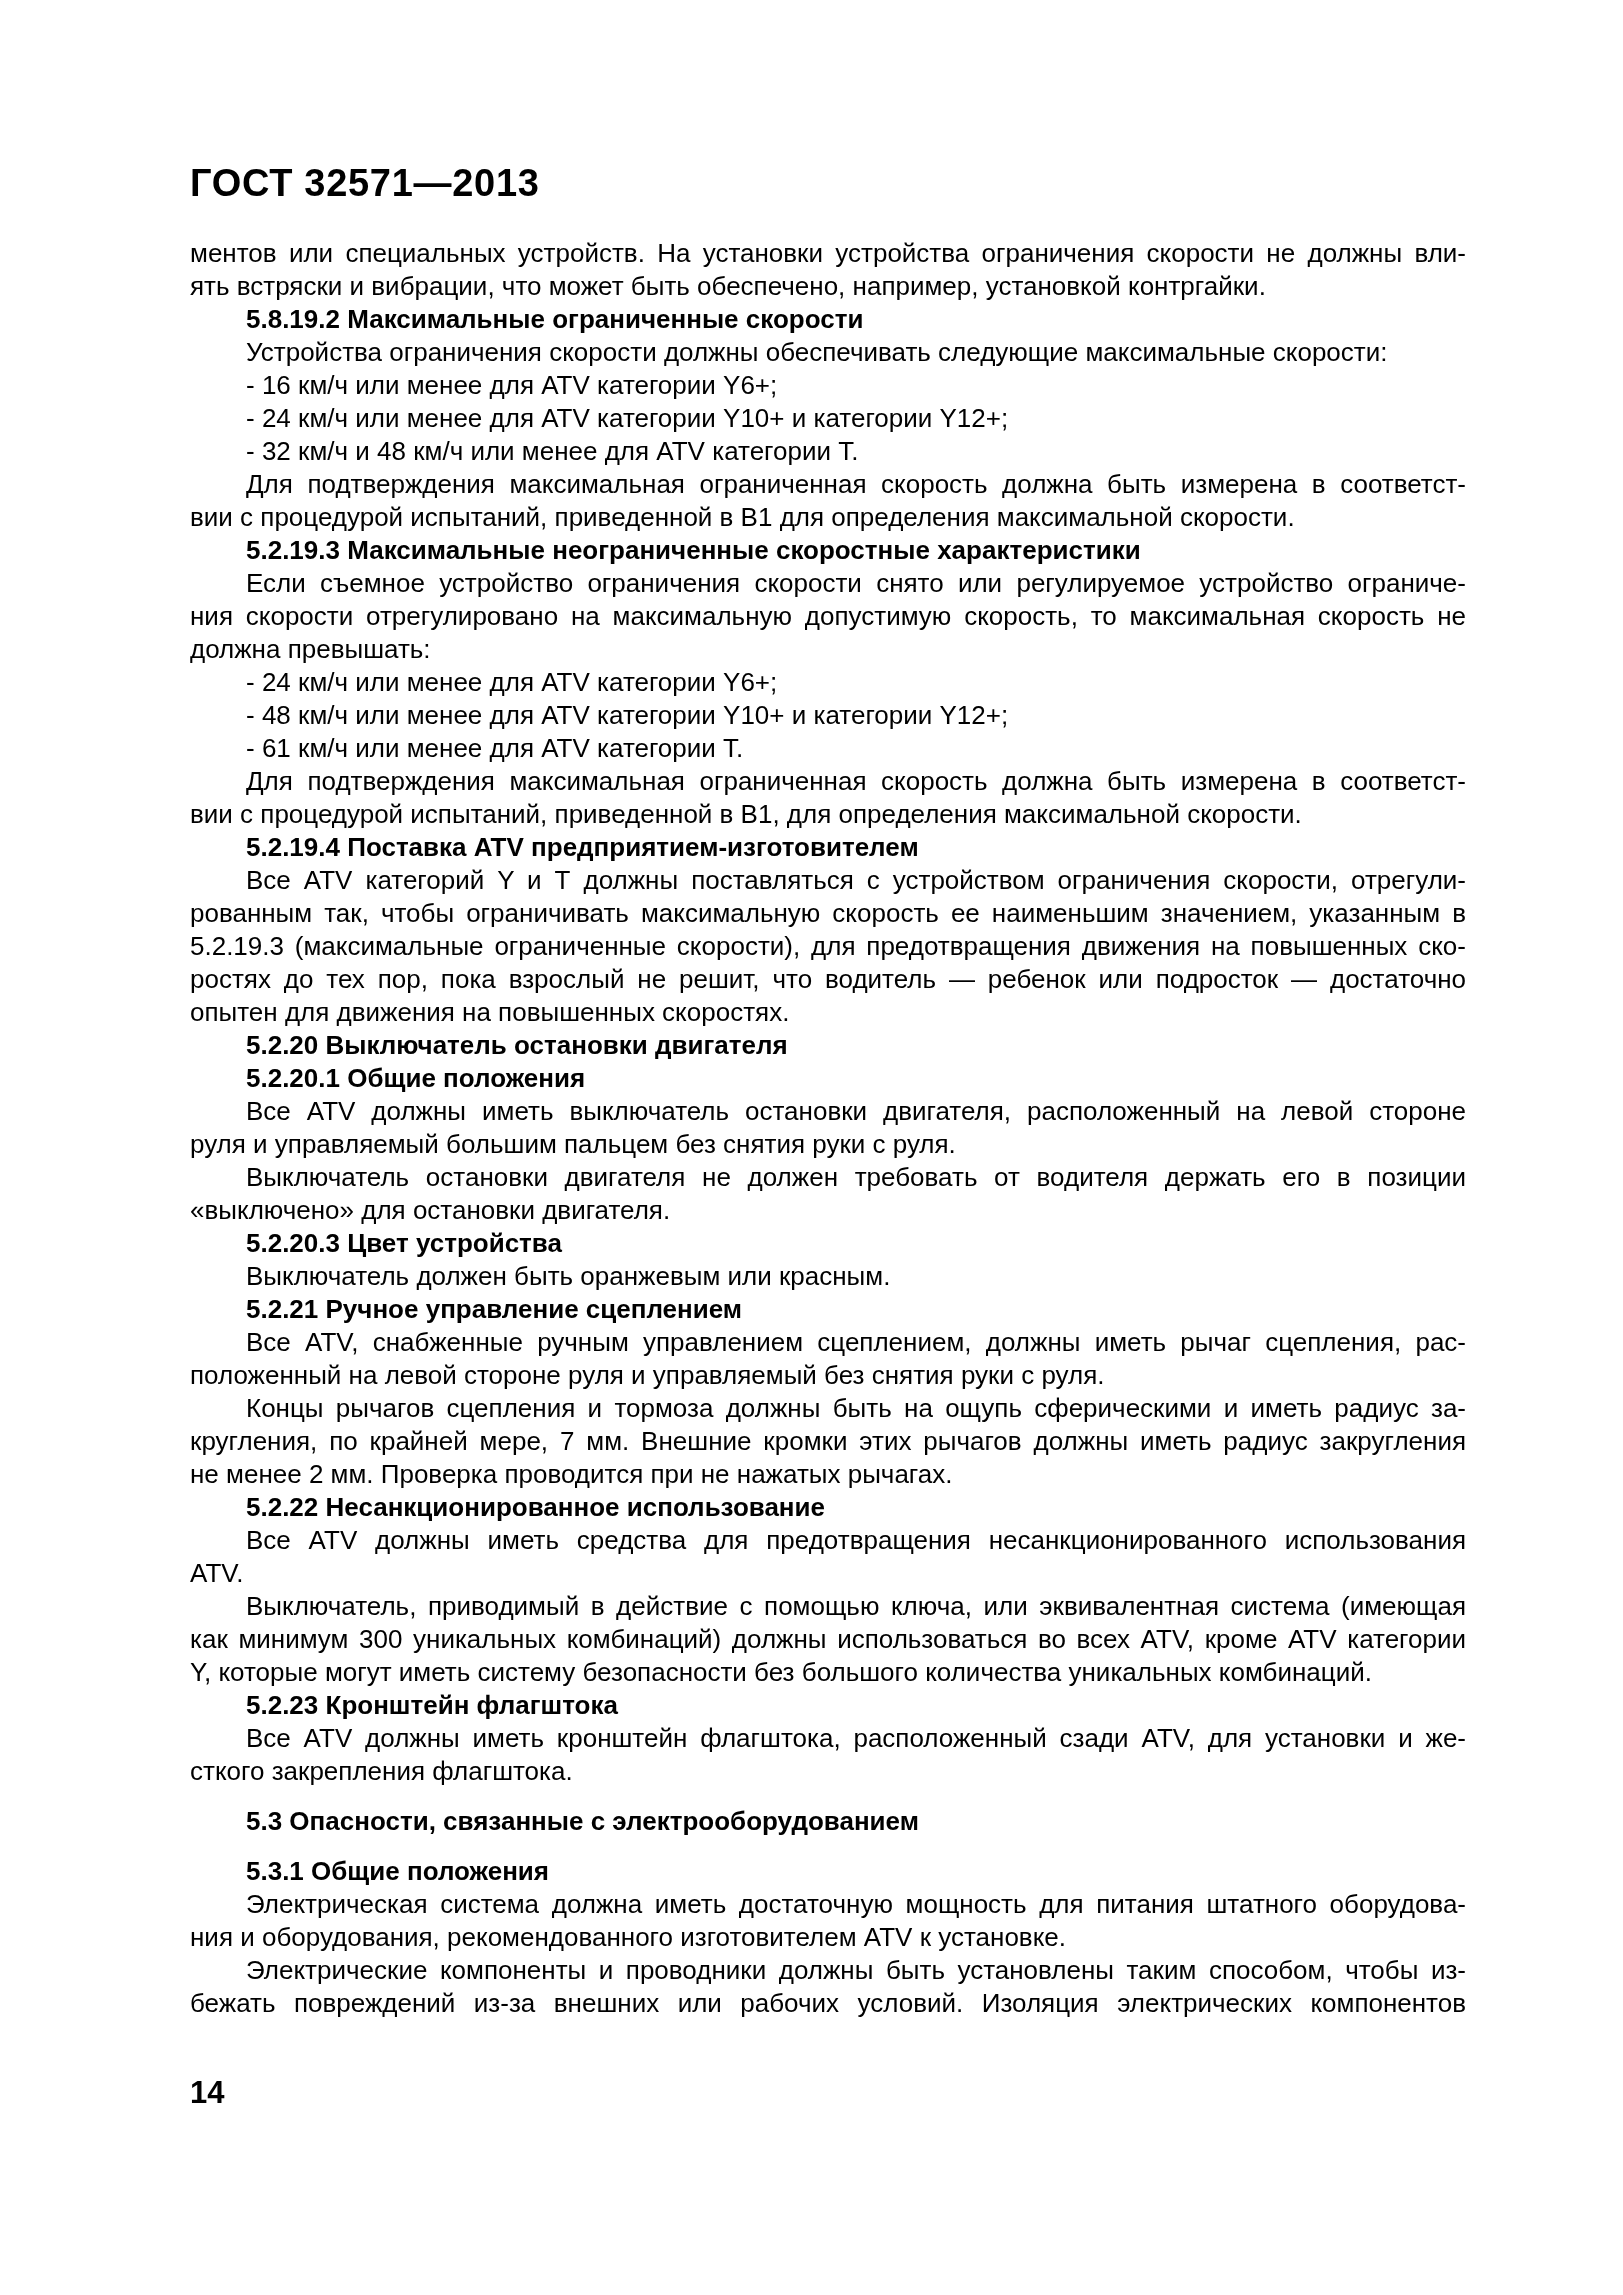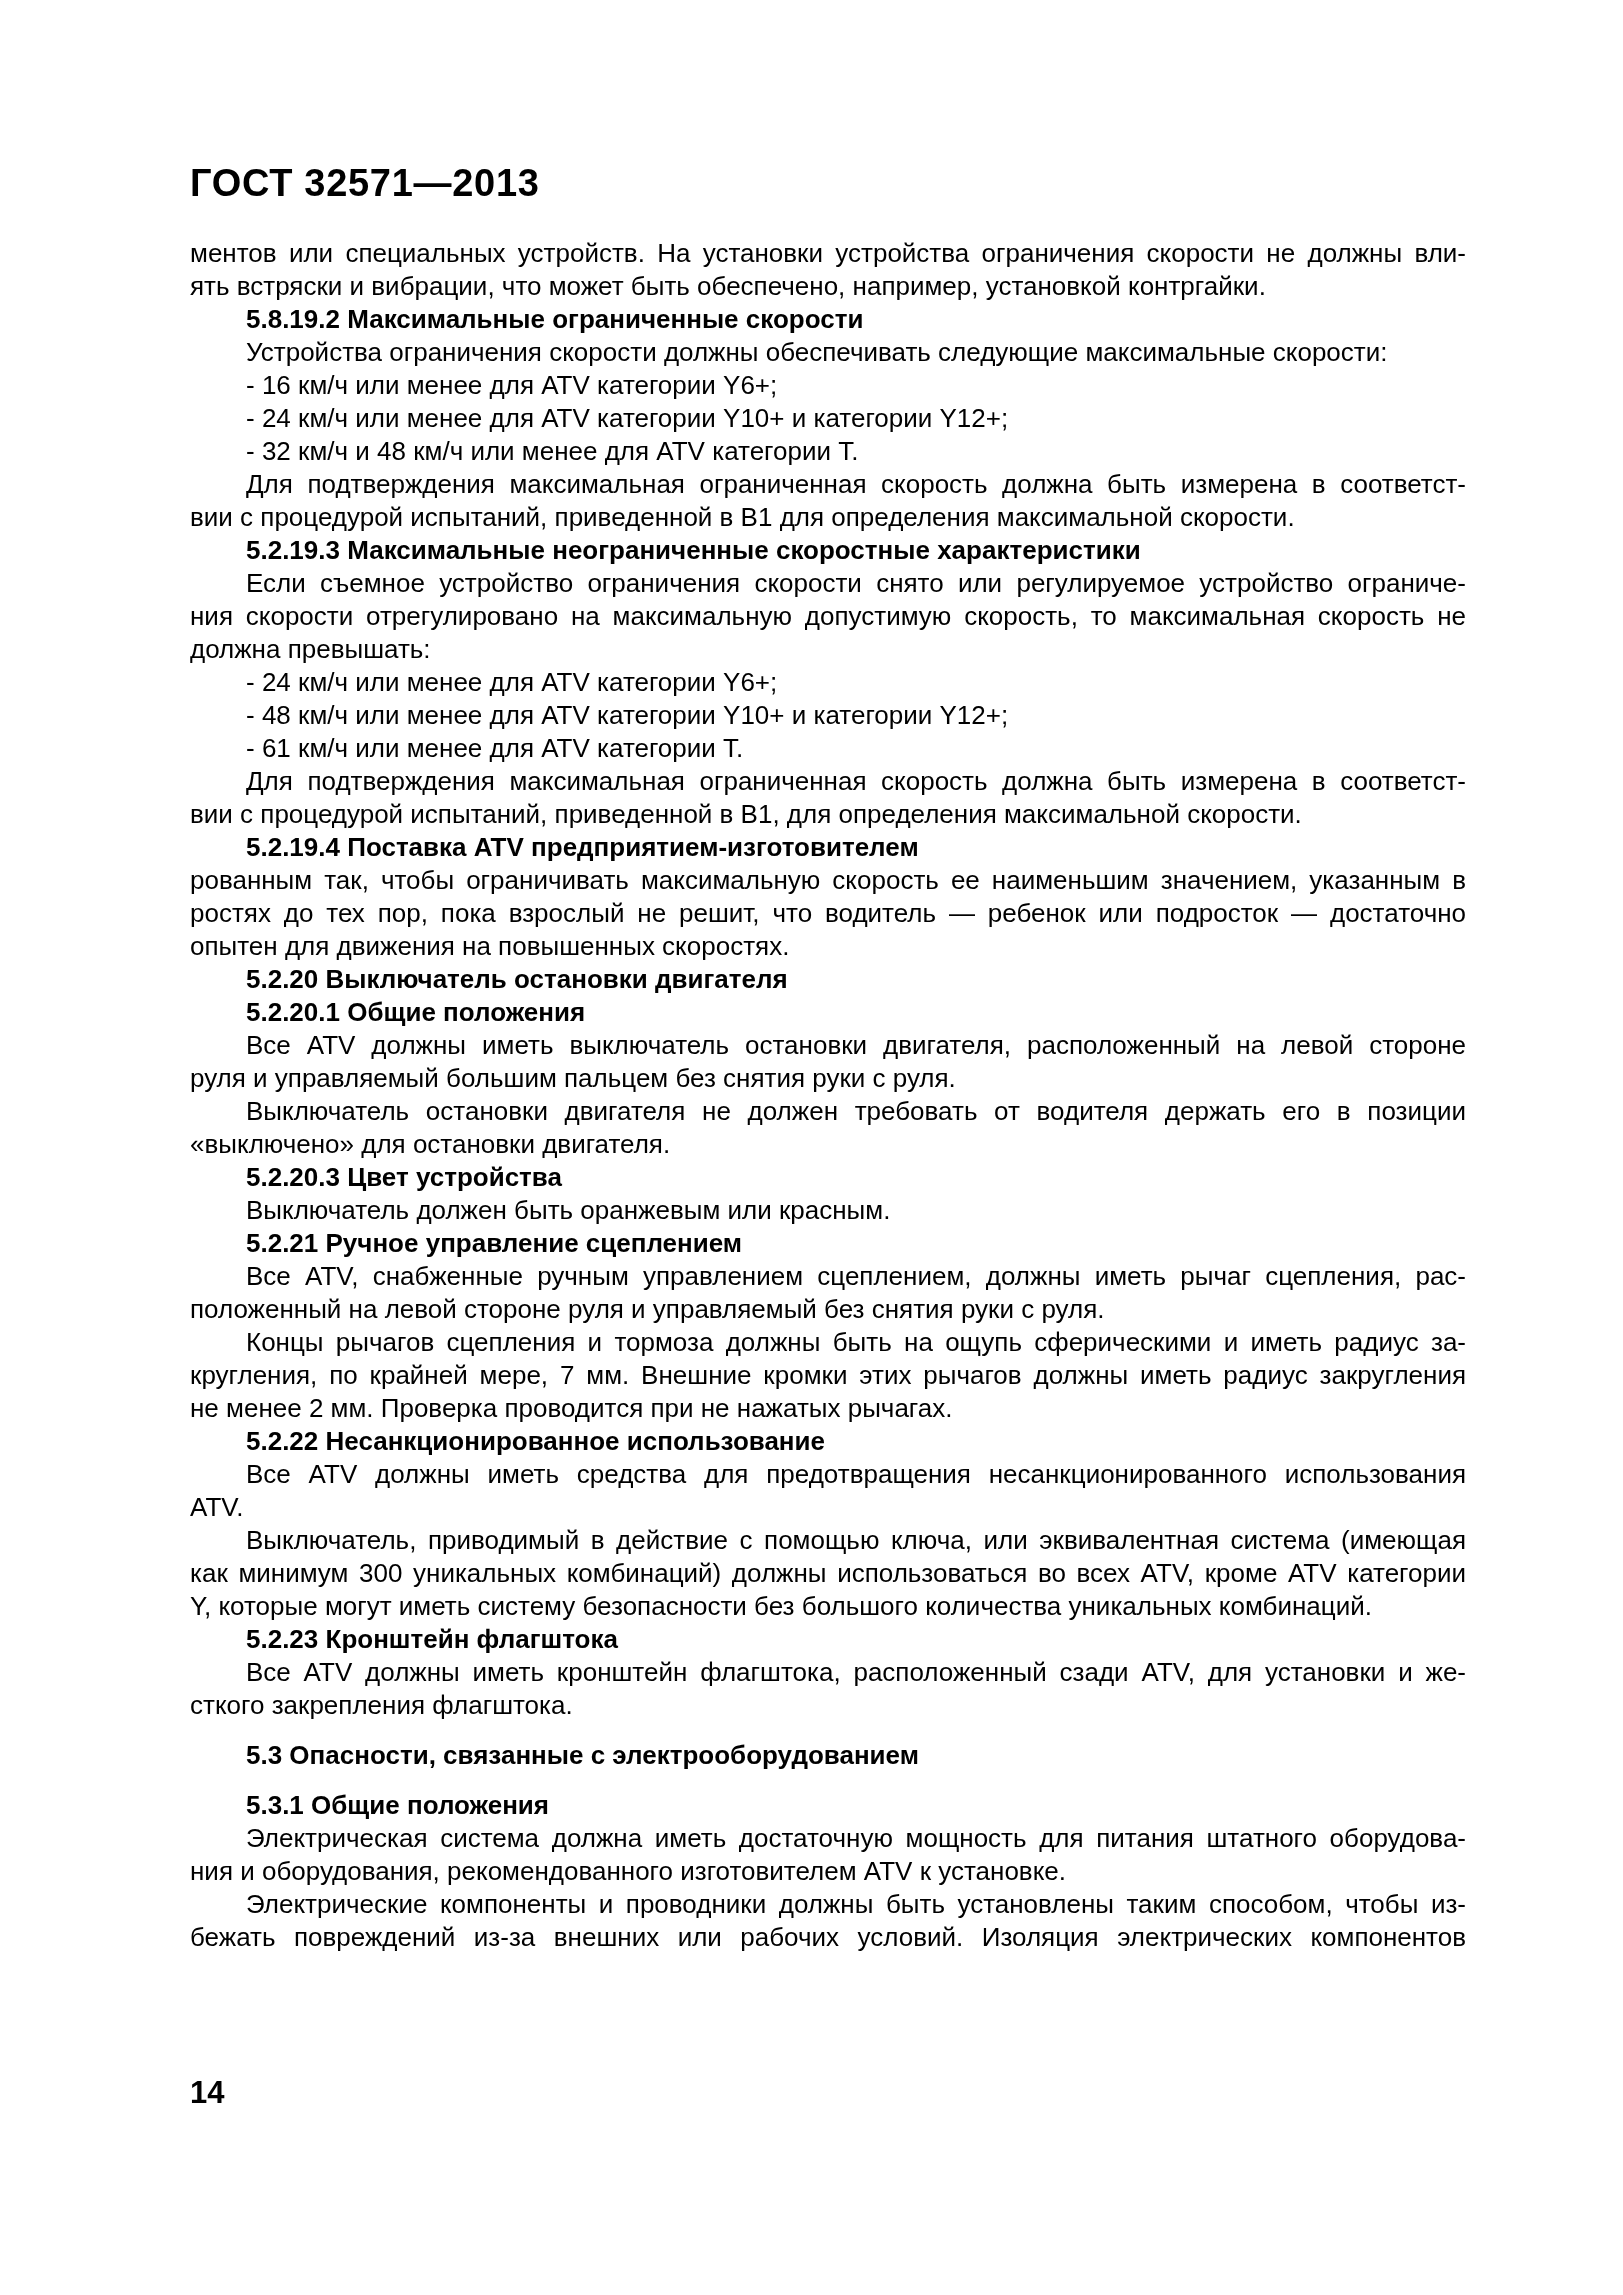--- a/index.html
+++ b/index.html
@@ -66,21 +66,23 @@
         <div class="line heading indent">5.2.19.3 Максимальные неограниченные скоростные характеристики</div>
         <div class="line indent just">Если съемное устройство ограничения скорости снято или регулируемое устройство ограниче-</div>
         <div class="line just">ния скорости отрегулировано на максимальную допустимую скорость, то максимальная скорость не</div>
         <div class="line">должна превышать:</div>
         <div class="line indent">- 24 км/ч или менее для ATV категории Y6+;</div>
         <div class="line indent">- 48 км/ч или менее для ATV категории Y10+ и категории Y12+;</div>
         <div class="line indent">- 61 км/ч или менее для ATV категории Т.</div>
         <div class="line indent just">Для подтверждения максимальная ограниченная скорость должна быть измерена в соответст-</div>
         <div class="line">вии с процедурой испытаний, приведенной в В1, для определения максимальной скорости.</div>
         <div class="line heading indent">5.2.19.4 Поставка ATV предприятием-изготовителем</div>
+        <div class="line indent just">Все ATV категорий Y и Т должны поставляться с устройством ограничения скорости, отрегули-</div>
         <div class="line just">рованным так, чтобы ограничивать максимальную скорость ее наименьшим значением, указанным в</div>
+        <div class="line just">5.2.19.3 (максимальные ограниченные скорости), для предотвращения движения на повышенных ско-</div>
         <div class="line just">ростях до тех пор, пока взрослый не решит, что водитель — ребенок или подросток — достаточно</div>
         <div class="line">опытен для движения на повышенных скоростях.</div>
         <div class="line heading indent">5.2.20 Выключатель остановки двигателя</div>
         <div class="line heading indent">5.2.20.1 Общие положения</div>
         <div class="line indent just">Все ATV должны иметь выключатель остановки двигателя, расположенный на левой стороне</div>
         <div class="line">руля и управляемый большим пальцем без снятия руки с руля.</div>
         <div class="line indent just">Выключатель остановки двигателя не должен требовать от водителя держать его в позиции</div>
         <div class="line">«выключено» для остановки двигателя.</div>
         <div class="line heading indent">5.2.20.3 Цвет устройства</div>
         <div class="line indent">Выключатель должен быть оранжевым или красным.</div>

